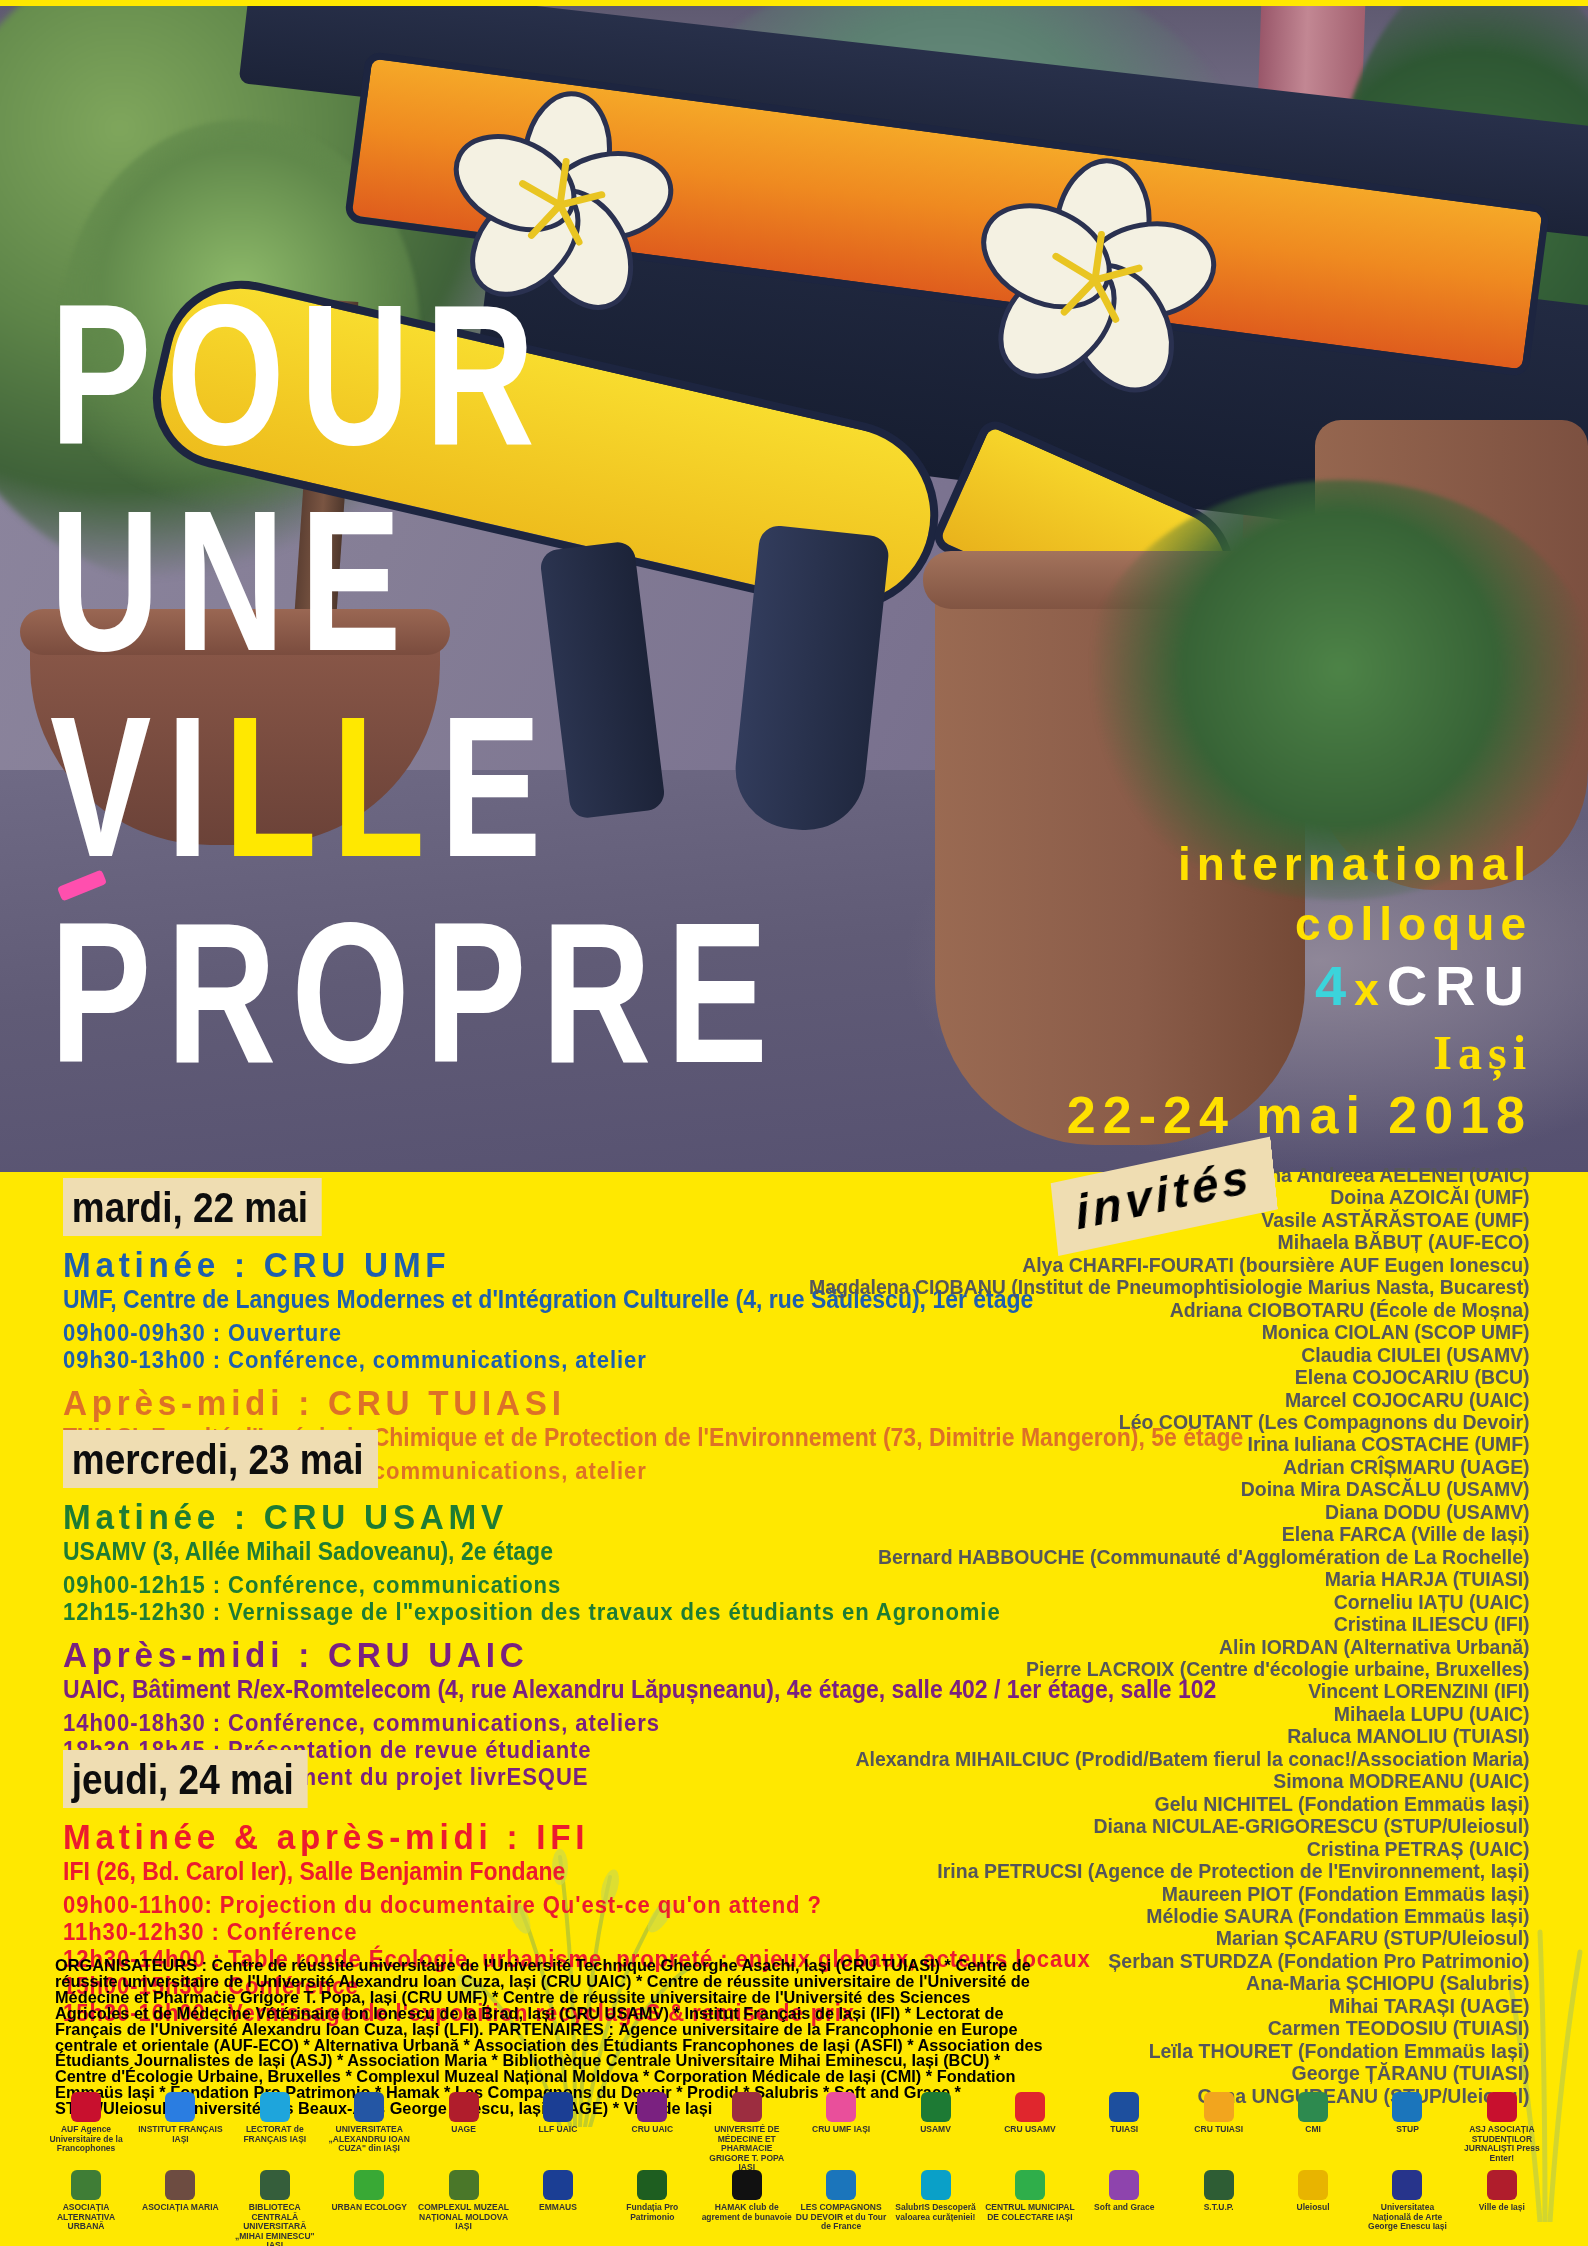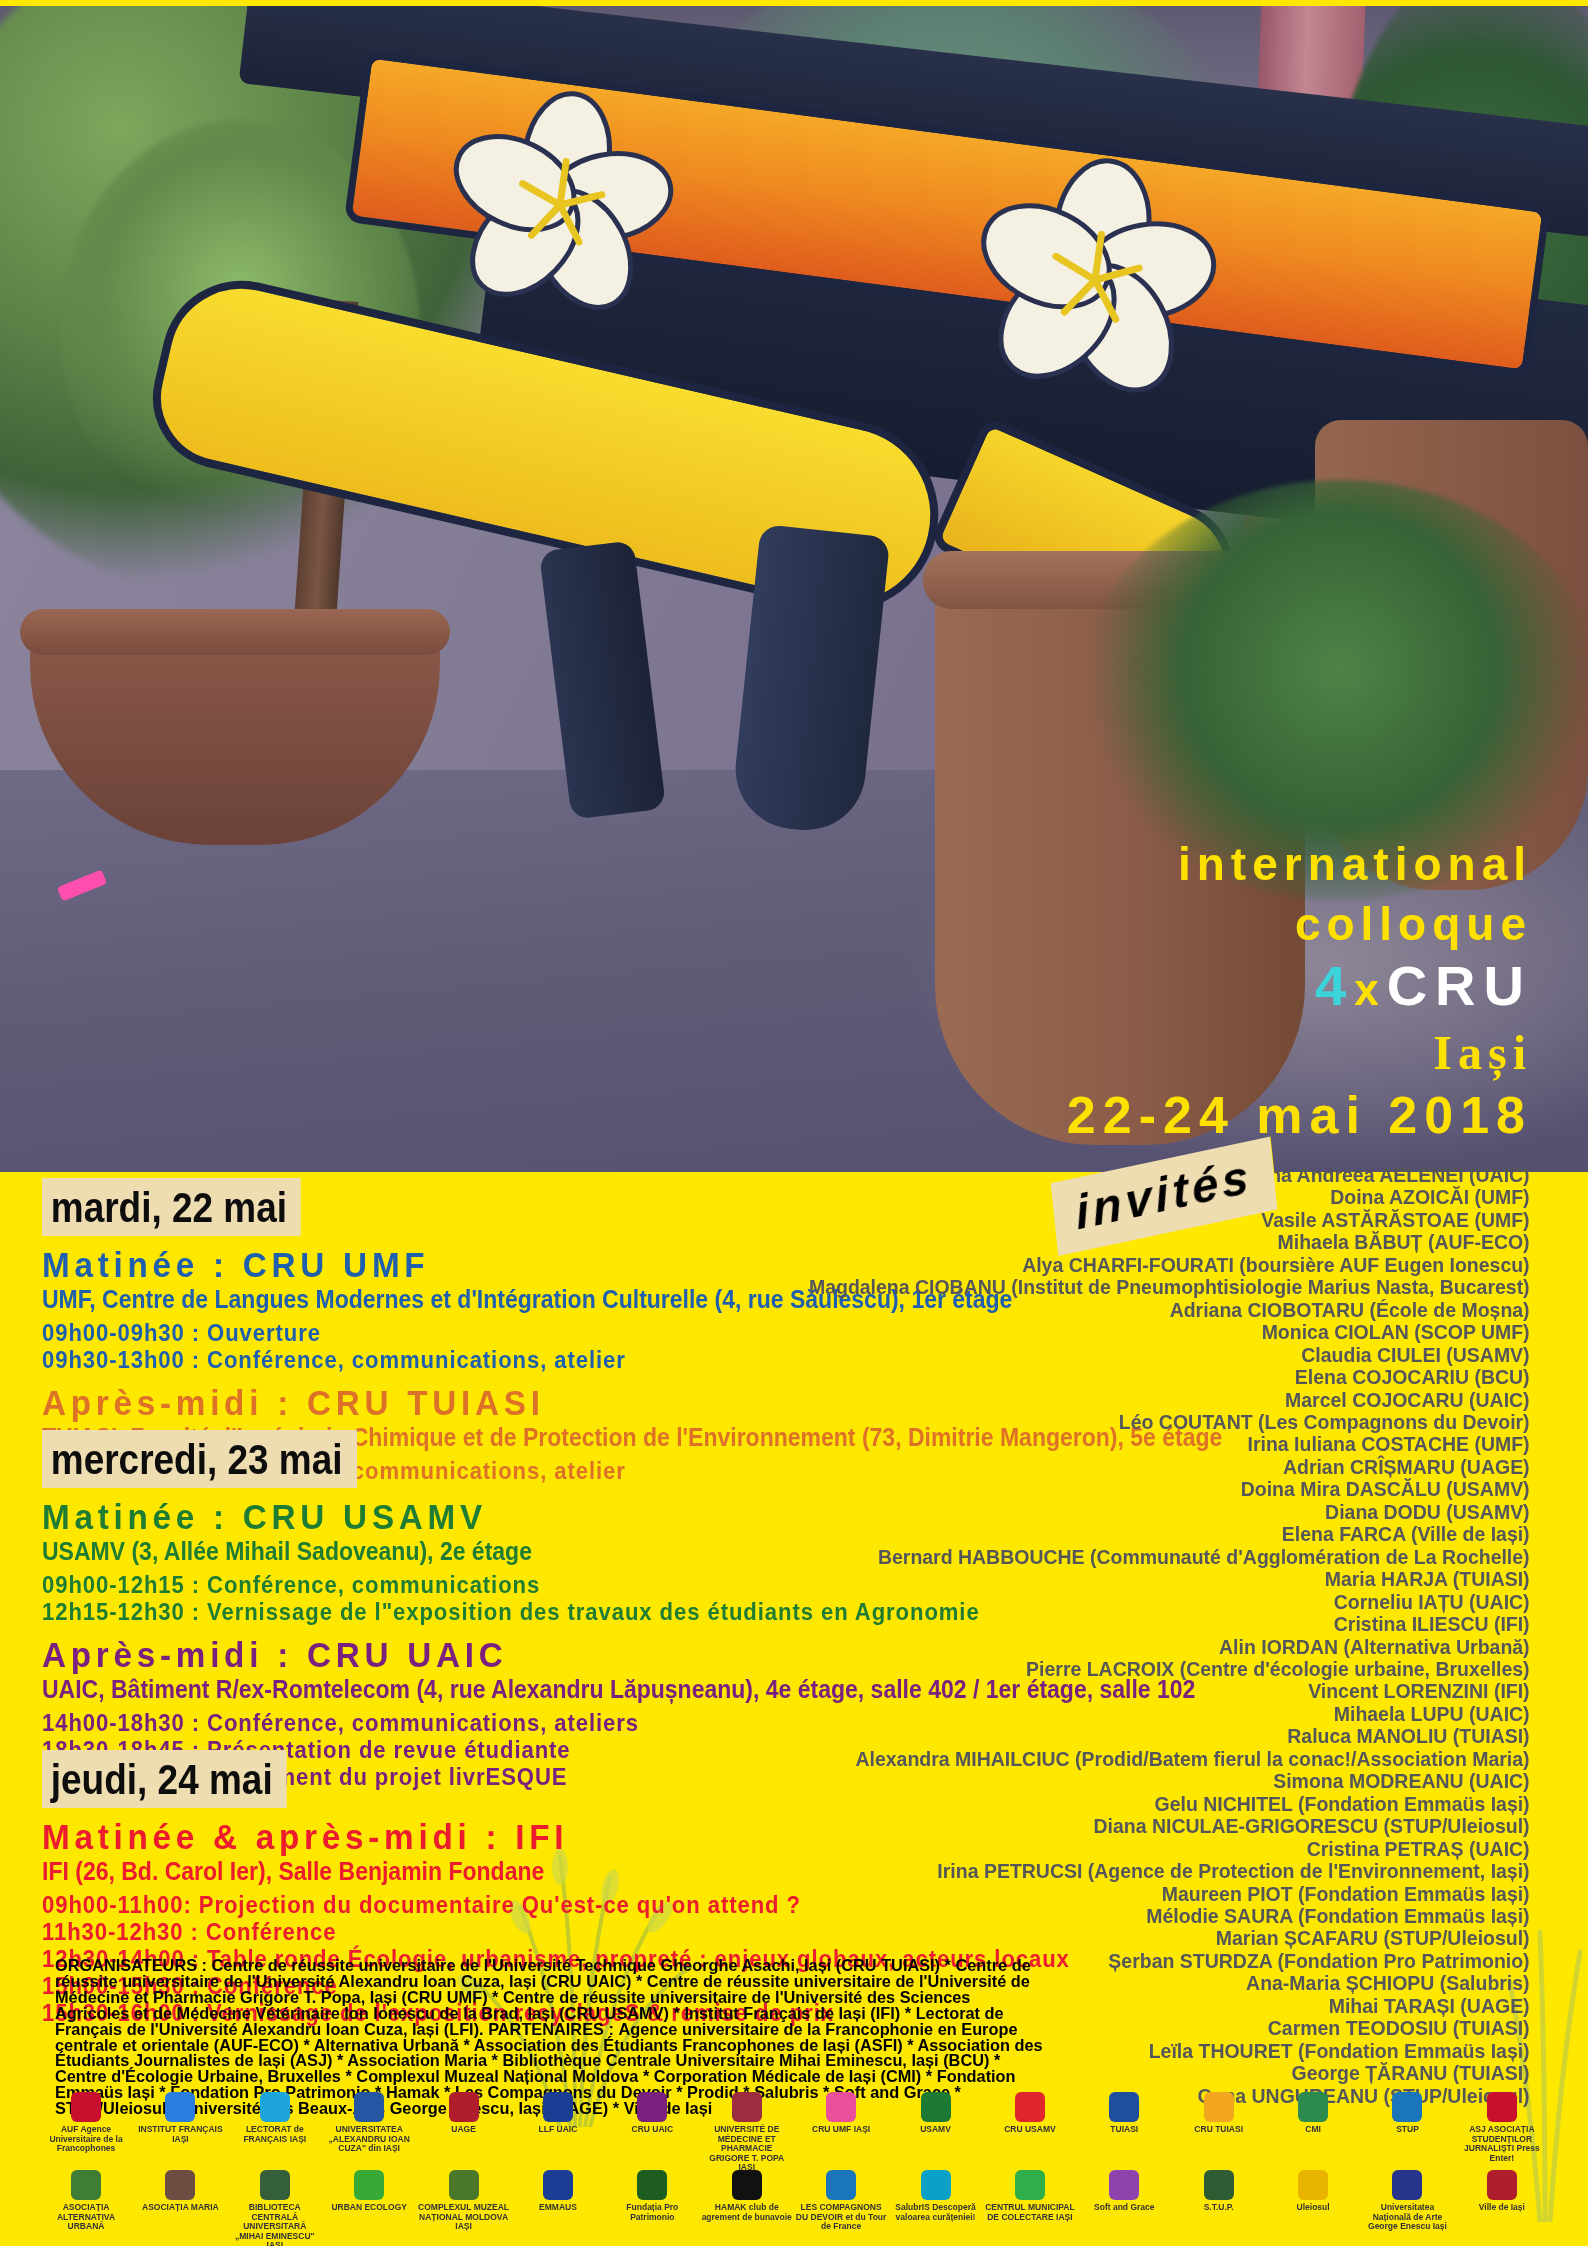--- a/index.html
+++ b/index.html
@@ -74,21 +74,21 @@
   .ev-line{font-size:46px;line-height:60px;letter-spacing:6px;white-space:nowrap;}
   .ev-brand{font-size:56px;line-height:64px;letter-spacing:8px;}
   .ev-brand .num{color:#3bd4db;}
   .ev-brand .x{color:#ffe100;font-size:44px;}
   .ev-brand .cru{color:#ffffff;text-align:right;}
   .ev-city{font-size:48px;line-height:62px;font-family:Liberation Serif, serif;}
   .ev-dates{font-size:52px;line-height:62px;letter-spacing:7px;}
 
   
   .program{position:absolute;left:0;top:1172px;width:1588px;height:1074px;background:#ffe800;}
-  .day{position:absolute;left:42px;z-index:2;}
+  .day{position:absolute;left:63px;z-index:2;}
   .day-tag{display:inline-block;background:#efddb2;color:#0d0d0d;font-weight:800;
     font-size:42px;line-height:46px;padding:7px 16px 5px 10px;transform:scaleX(0.88);transform-origin:left;white-space:nowrap;}
   .sess-h{font-size:35px;line-height:40px;font-weight:800;letter-spacing:5px;margin-top:9px;
     transform:scaleX(0.95);transform-origin:left;white-space:nowrap;}
   .venue{font-size:25px;line-height:28px;font-weight:800;transform:scaleX(0.92);transform-origin:left;white-space:nowrap;}
   .tline{font-size:24px;line-height:27px;font-weight:600;letter-spacing:1px;
     transform:scaleX(0.92);transform-origin:left;white-space:nowrap;}
   .tline b{font-weight:800;}
   .blue{color:#1e5fae;} .orange{color:#dd7127;} .green{color:#1e7c33;}
   .purple{color:#7a2180;} .red{color:#ec1b2e;}
@@ -174,20 +174,26 @@
   <div class="abs seat-tip"></div>
   <div class="abs leg1"></div>
   <div class="abs leg2"></div>
   <div class="abs pot-left"></div>
   <div class="abs pot-right"></div>
   <div class="abs pot-right2"></div>
   <div class="abs glossy2"></div>
   <div class="abs litter"></div>
   <div class="abs topline"></div>
 
+  <h1 class="abs title">
+    <span class="t-line">POUR</span>
+    <span class="t-line">UNE</span>
+    <span class="t-line"><span>VI</span><span class="t-accent">LL</span><span>E</span></span>
+    <span class="t-line">PROPRE</span>
+  </h1>
 
   <div class="abs event">
     <div class="ev-line">international</div>
     <div class="ev-line">colloque</div>
     <div class="ev-line ev-brand"><span class="num">4</span><span class="x">x</span><span class="cru">CRU</span></div>
     <div class="ev-line ev-city">Iași</div>
     <div class="ev-line ev-dates">22-24 mai 2018</div>
   </div>
 </div>
 

